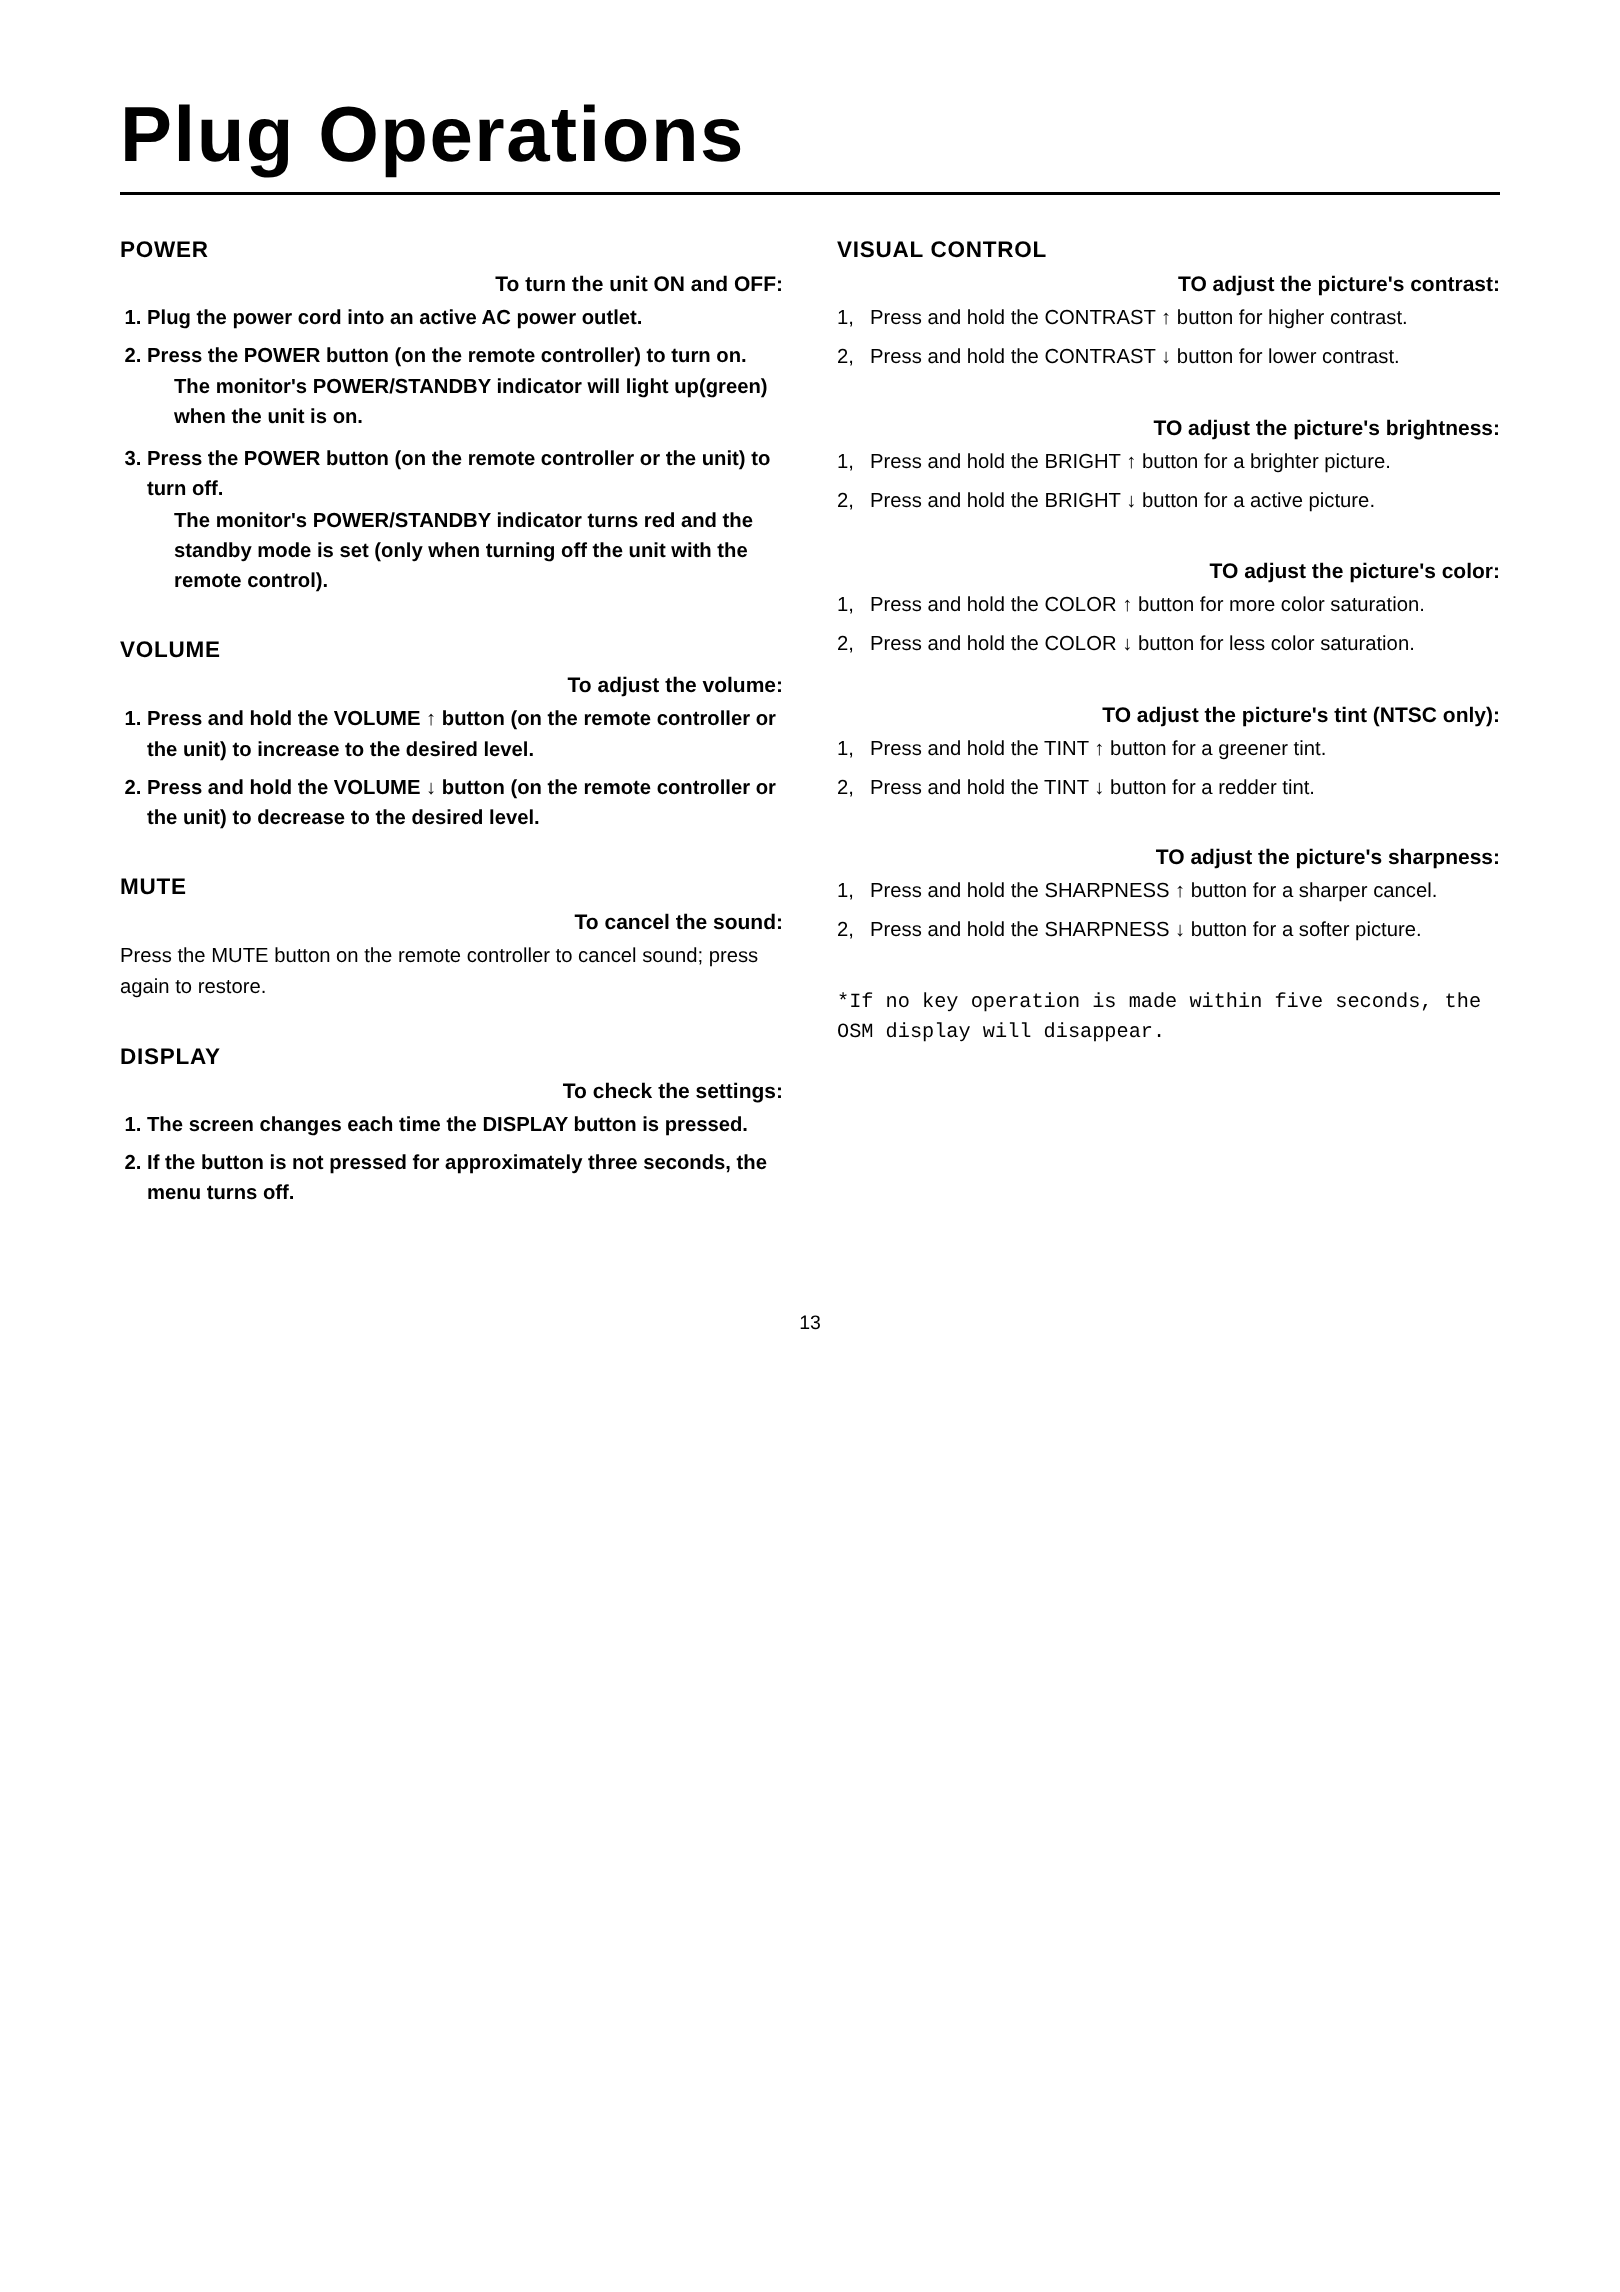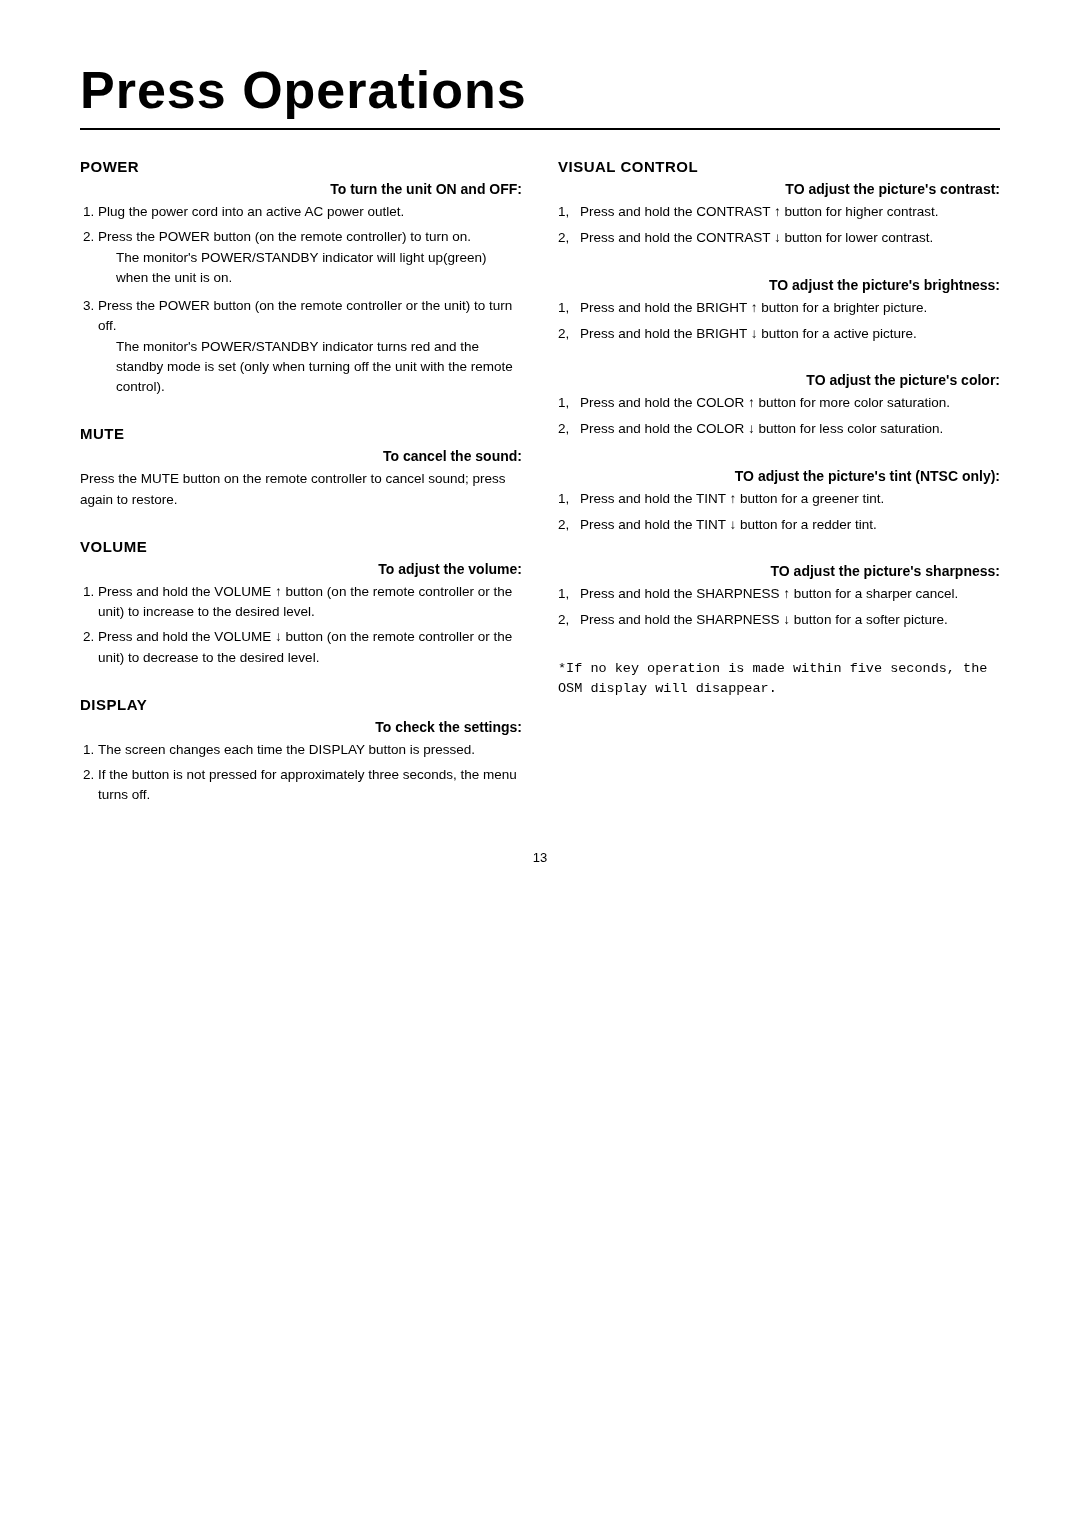--- a/index.html
+++ b/index.html
@@ -67,20 +67,21 @@
 
     .section p {
       font-size: 13.5px;
       line-height: 1.5;
       margin-bottom: 6px;
     }
 
     ol {
       padding-left: 18px;
       margin-bottom: 6px;
+      font-weight: bold;
     }
 
     ol li {
       font-size: 13.5px;
       line-height: 1.5;
       margin-bottom: 5px;
     }
 
     .indent-block {
       padding-left: 18px;
@@ -95,21 +96,21 @@
     .footnote {
       font-size: 13px;
       line-height: 1.5;
       margin-top: 16px;
       font-family: Liberation Mono, monospace;
     }
 
     .page-number {
       text-align: center;
       font-size: 13px;
-      margin-top: 16px;
+      margin-top: 40px;
     }
 
     
     .custom-list {
       list-style: none;
       padding-left: 0;
     }
 
     .custom-list li {
       display: flex;
@@ -119,21 +120,21 @@
       line-height: 1.5;
     }
 
     .custom-list li .num {
       min-width: 16px;
     }
   </style>
 </head>
 <body>
 
-<h1 class="page-title">Press Operations</h1>
+<h1 class="page-title">Plug Operations</h1>
 <hr class="title-divider">
 
 <div class="two-column">
 
   <div class="left-column">
 
     <div class="section">
       <div class="section-title">POWER</div>
       <div class="subsection-title">To turn the unit ON and OFF:</div>
       <ol>
@@ -147,35 +148,35 @@
         <li>
           <span>Press the POWER button (on the remote controller or the unit) to turn off.</span>
           <div class="indent-block">
             <p>The monitor's POWER/STANDBY indicator turns red and the standby mode is set (only when turning off the unit with the remote control).</p>
           </div>
         </li>
       </ol>
     </div>
 
     <div class="section">
-      <div class="section-title">MUTE</div>
-      <div class="subsection-title">To cancel the sound:</div>
-      <p>Press the MUTE button on the remote controller to cancel sound; press again to restore.</p>
-    </div>
-
-    <div class="section">
       <div class="section-title">VOLUME</div>
       <div class="subsection-title">To adjust the volume:</div>
       <ol>
         <li>Press and hold the VOLUME ↑  button (on the remote controller or the unit) to increase to the desired level.</li>
         <li>Press and hold the VOLUME ↓  button (on the remote controller or the unit) to decrease  to the desired level.</li>
       </ol>
     </div>
 
     <div class="section">
+      <div class="section-title">MUTE</div>
+      <div class="subsection-title">To cancel the sound:</div>
+      <p>Press the MUTE button on the remote controller to cancel sound; press again to restore.</p>
+    </div>
+
+    <div class="section">
       <div class="section-title">DISPLAY</div>
       <div class="subsection-title">To check the settings:</div>
       <ol>
         <li>The screen changes each time the DISPLAY button is pressed.</li>
         <li>If the button is not pressed for approximately three seconds, the menu turns off.</li>
       </ol>
     </div>
 
   </div>
 

